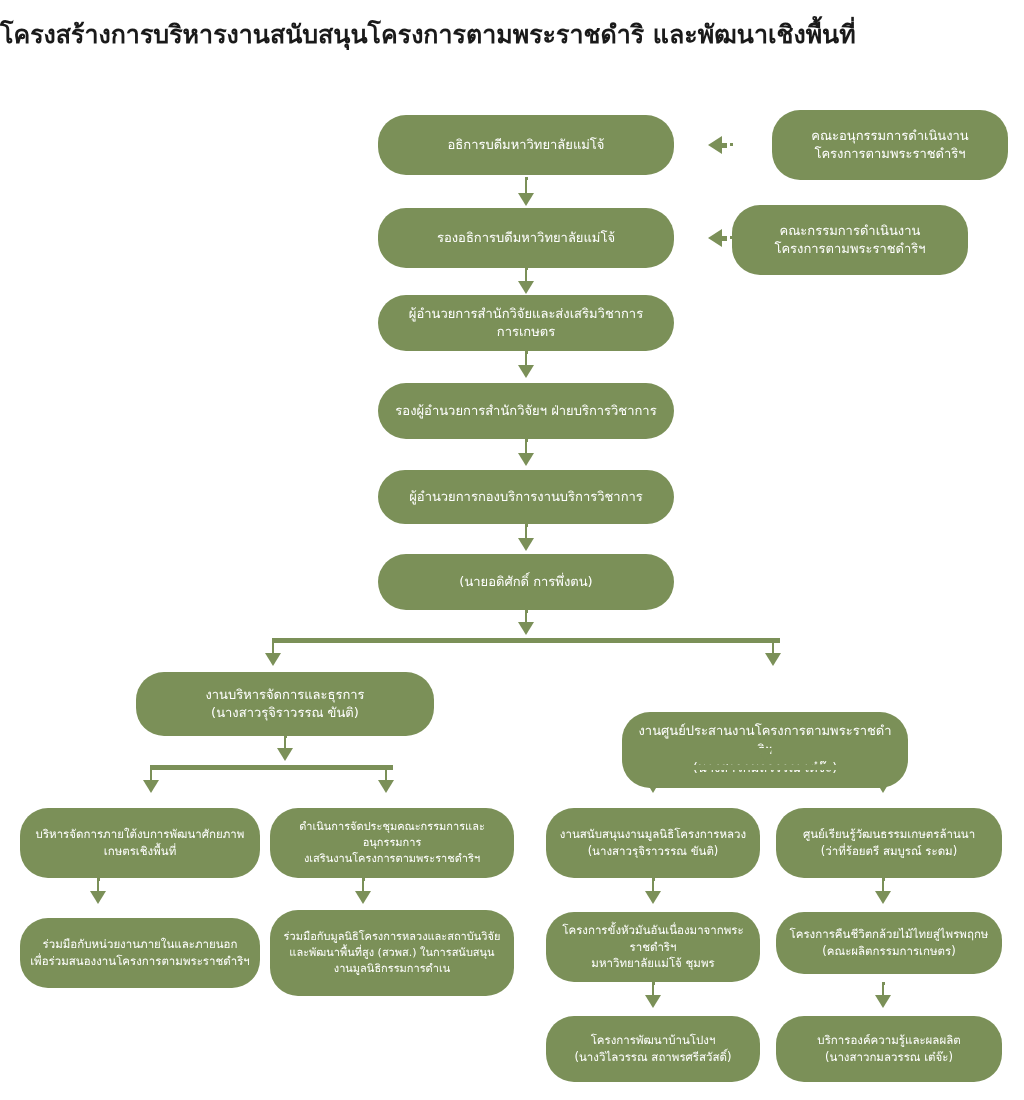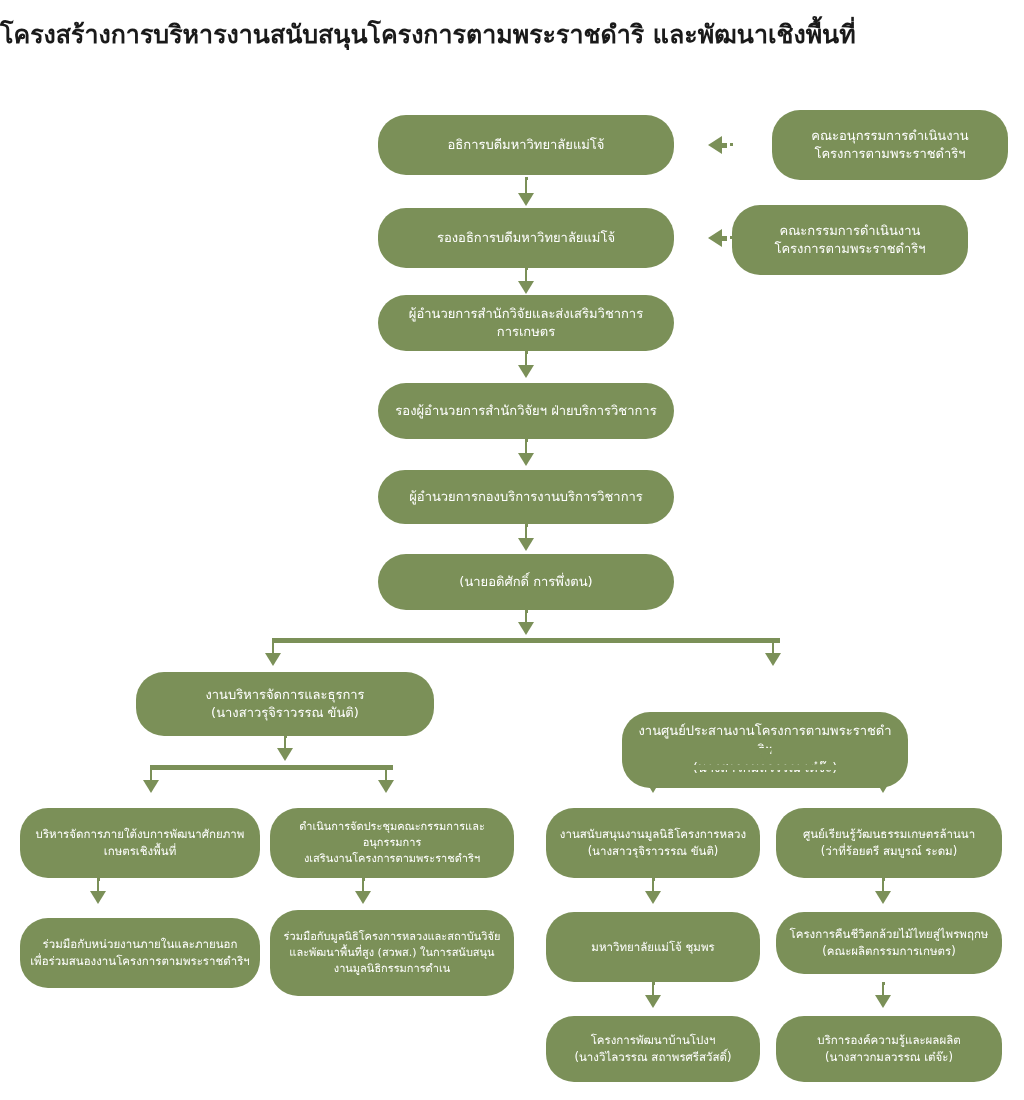--- a/index.html
+++ b/index.html
@@ -308,20 +308,21 @@
   <span class="head" style="top:10px;"></span>
 </div>
 <div class="arrow-down" style="left:875px; top:881px; height:26px;">
   <span class="dot"></span>
   <span class="stem" style="height:12px;"></span>
   <span class="head" style="top:10px;"></span>
 </div>
 
 <div class="node small" style="left:546px; top:912px; width:214px; height:70px;">
   <div>
+    <span class="line">โครงการขั้งหัวมันอันเนื่องมาจากพระราชดำริฯ</span>
     <span class="line">มหาวิทยาลัยแม่โจ้ ชุมพร</span>
   </div>
 </div>
 
 <div class="node small" style="left:776px; top:912px; width:226px; height:62px;">
   <div>
     <span class="line">โครงการคืนชีวิตกล้วยไม้ไทยสู่ไพรพฤกษ</span>
     <span class="line">(คณะผลิตกรรมการเกษตร)</span>
   </div>
 </div>

